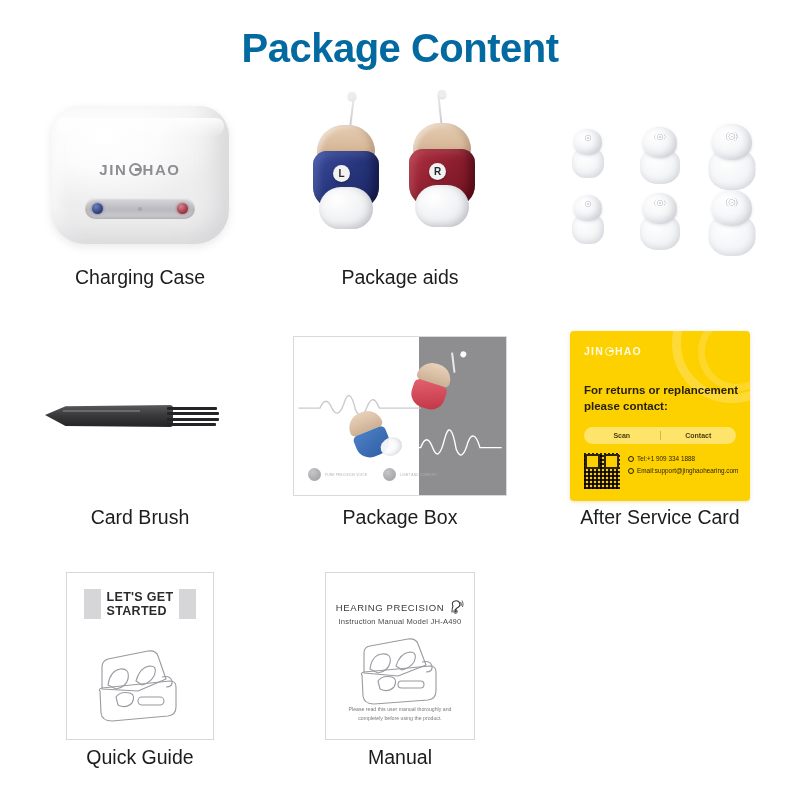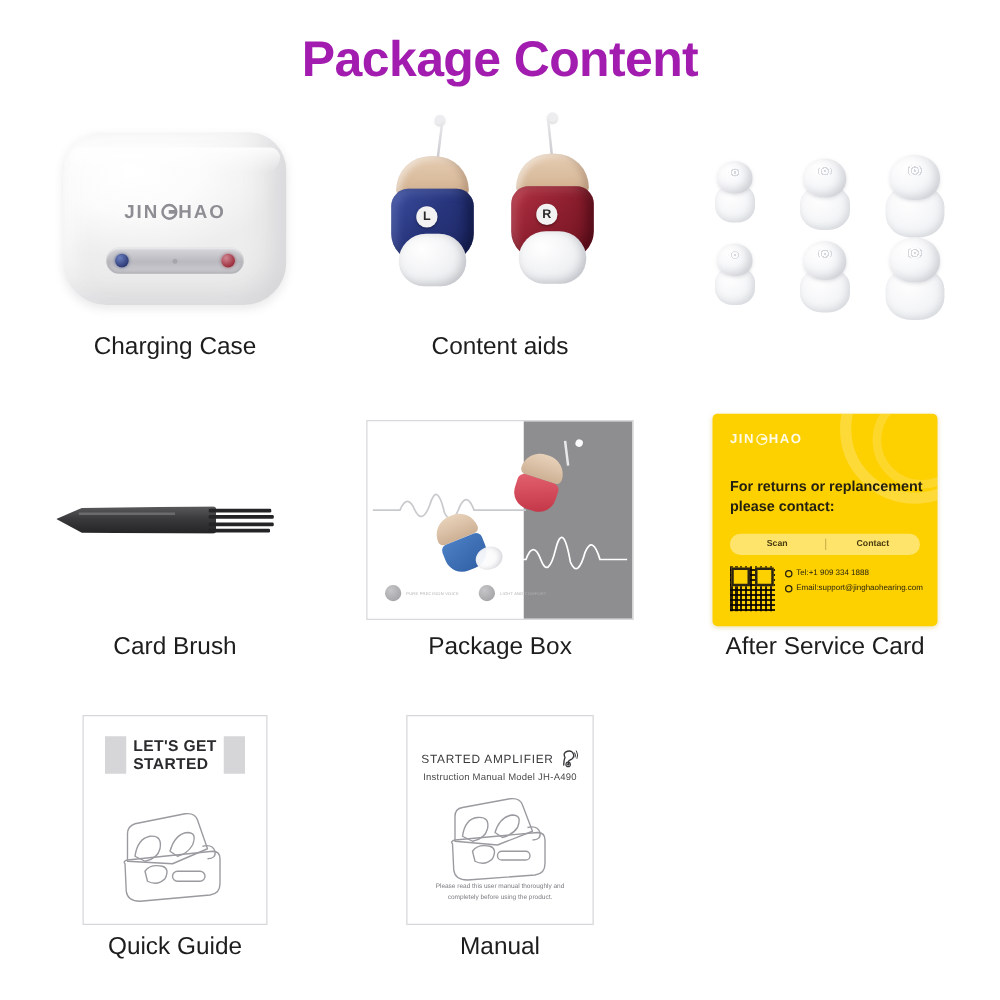--- a/index.html
+++ b/index.html
@@ -13,21 +13,21 @@
     position: relative;
     width: 800px; height: 800px;
     background: #ffffff;
   }
 
   
   .page-title {
     text-align: center;
     font-size: 40px;
     font-weight: bold;
-    color: #a21caf;
+    color: #0369a1;
     letter-spacing: -0.5px;
     padding-top: 26px;
     height: 86px;
   }
 
   
   .grid {
     display: grid;
     grid-template-columns: repeat(3, 1fr);
     grid-template-rows: repeat(3, 1fr);
@@ -477,21 +477,21 @@
           <div class="aid aid-r">
             <span class="aid-knob"></span>
             <span class="aid-wire"></span>
             <span class="aid-top"></span>
             <span class="aid-body"></span>
             <span class="aid-badge">R</span>
             <span class="aid-tip"></span>
           </div>
         </div>
       </div>
-      <div class="caption">Content aids</div>
+      <div class="caption">Package aids</div>
     </div>
 
     <div class="cell">
       <div class="art">
         <div class="plugs">
           <div class="plug sz-s">
             <div class="plug-skirt"></div>
             <div class="plug-dome"></div>
           </div>
           <div class="plug sz-m">
@@ -626,21 +626,21 @@
           </svg>
         </div>
       </div>
       <div class="caption">Quick Guide</div>
     </div>
 
     <div class="cell">
       <div class="art">
         <div class="manual">
           <div class="man-title">
-            <span>STARTED AMPLIFIER</span>
+            <span>HEARING PRECISION</span>
             <svg class="man-earicon" viewBox="0 0 16 16">
               <path d="M4,13 Q4,9 5,7 Q3,3 7,2 Q11,1 12,5 Q12,8 9,9 Q7,10 8,12" fill="none" stroke="#3a3a3d" stroke-width="1.1" stroke-linecap="round"></path>
               <path d="M12.5,3 Q14,5 13,7" fill="none" stroke="#3a3a3d" stroke-width="0.8"></path>
               <path d="M14,1.5 Q16,5 14.5,8" fill="none" stroke="#3a3a3d" stroke-width="0.8"></path>
               <circle cx="7.5" cy="12.5" r="1.8" fill="none" stroke="#3a3a3d" stroke-width="0.9"></circle>
               <path d="M6.3,12.5 L8.7,12.5 M7.5,11.3 L7.5,13.7" stroke="#3a3a3d" stroke-width="0.8"></path>
             </svg>
           </div>
           <div class="man-sub">Instruction Manual  Model  JH-A490</div>
           <svg class="man-art" width="100" height="80" viewBox="0 0 100 80">

